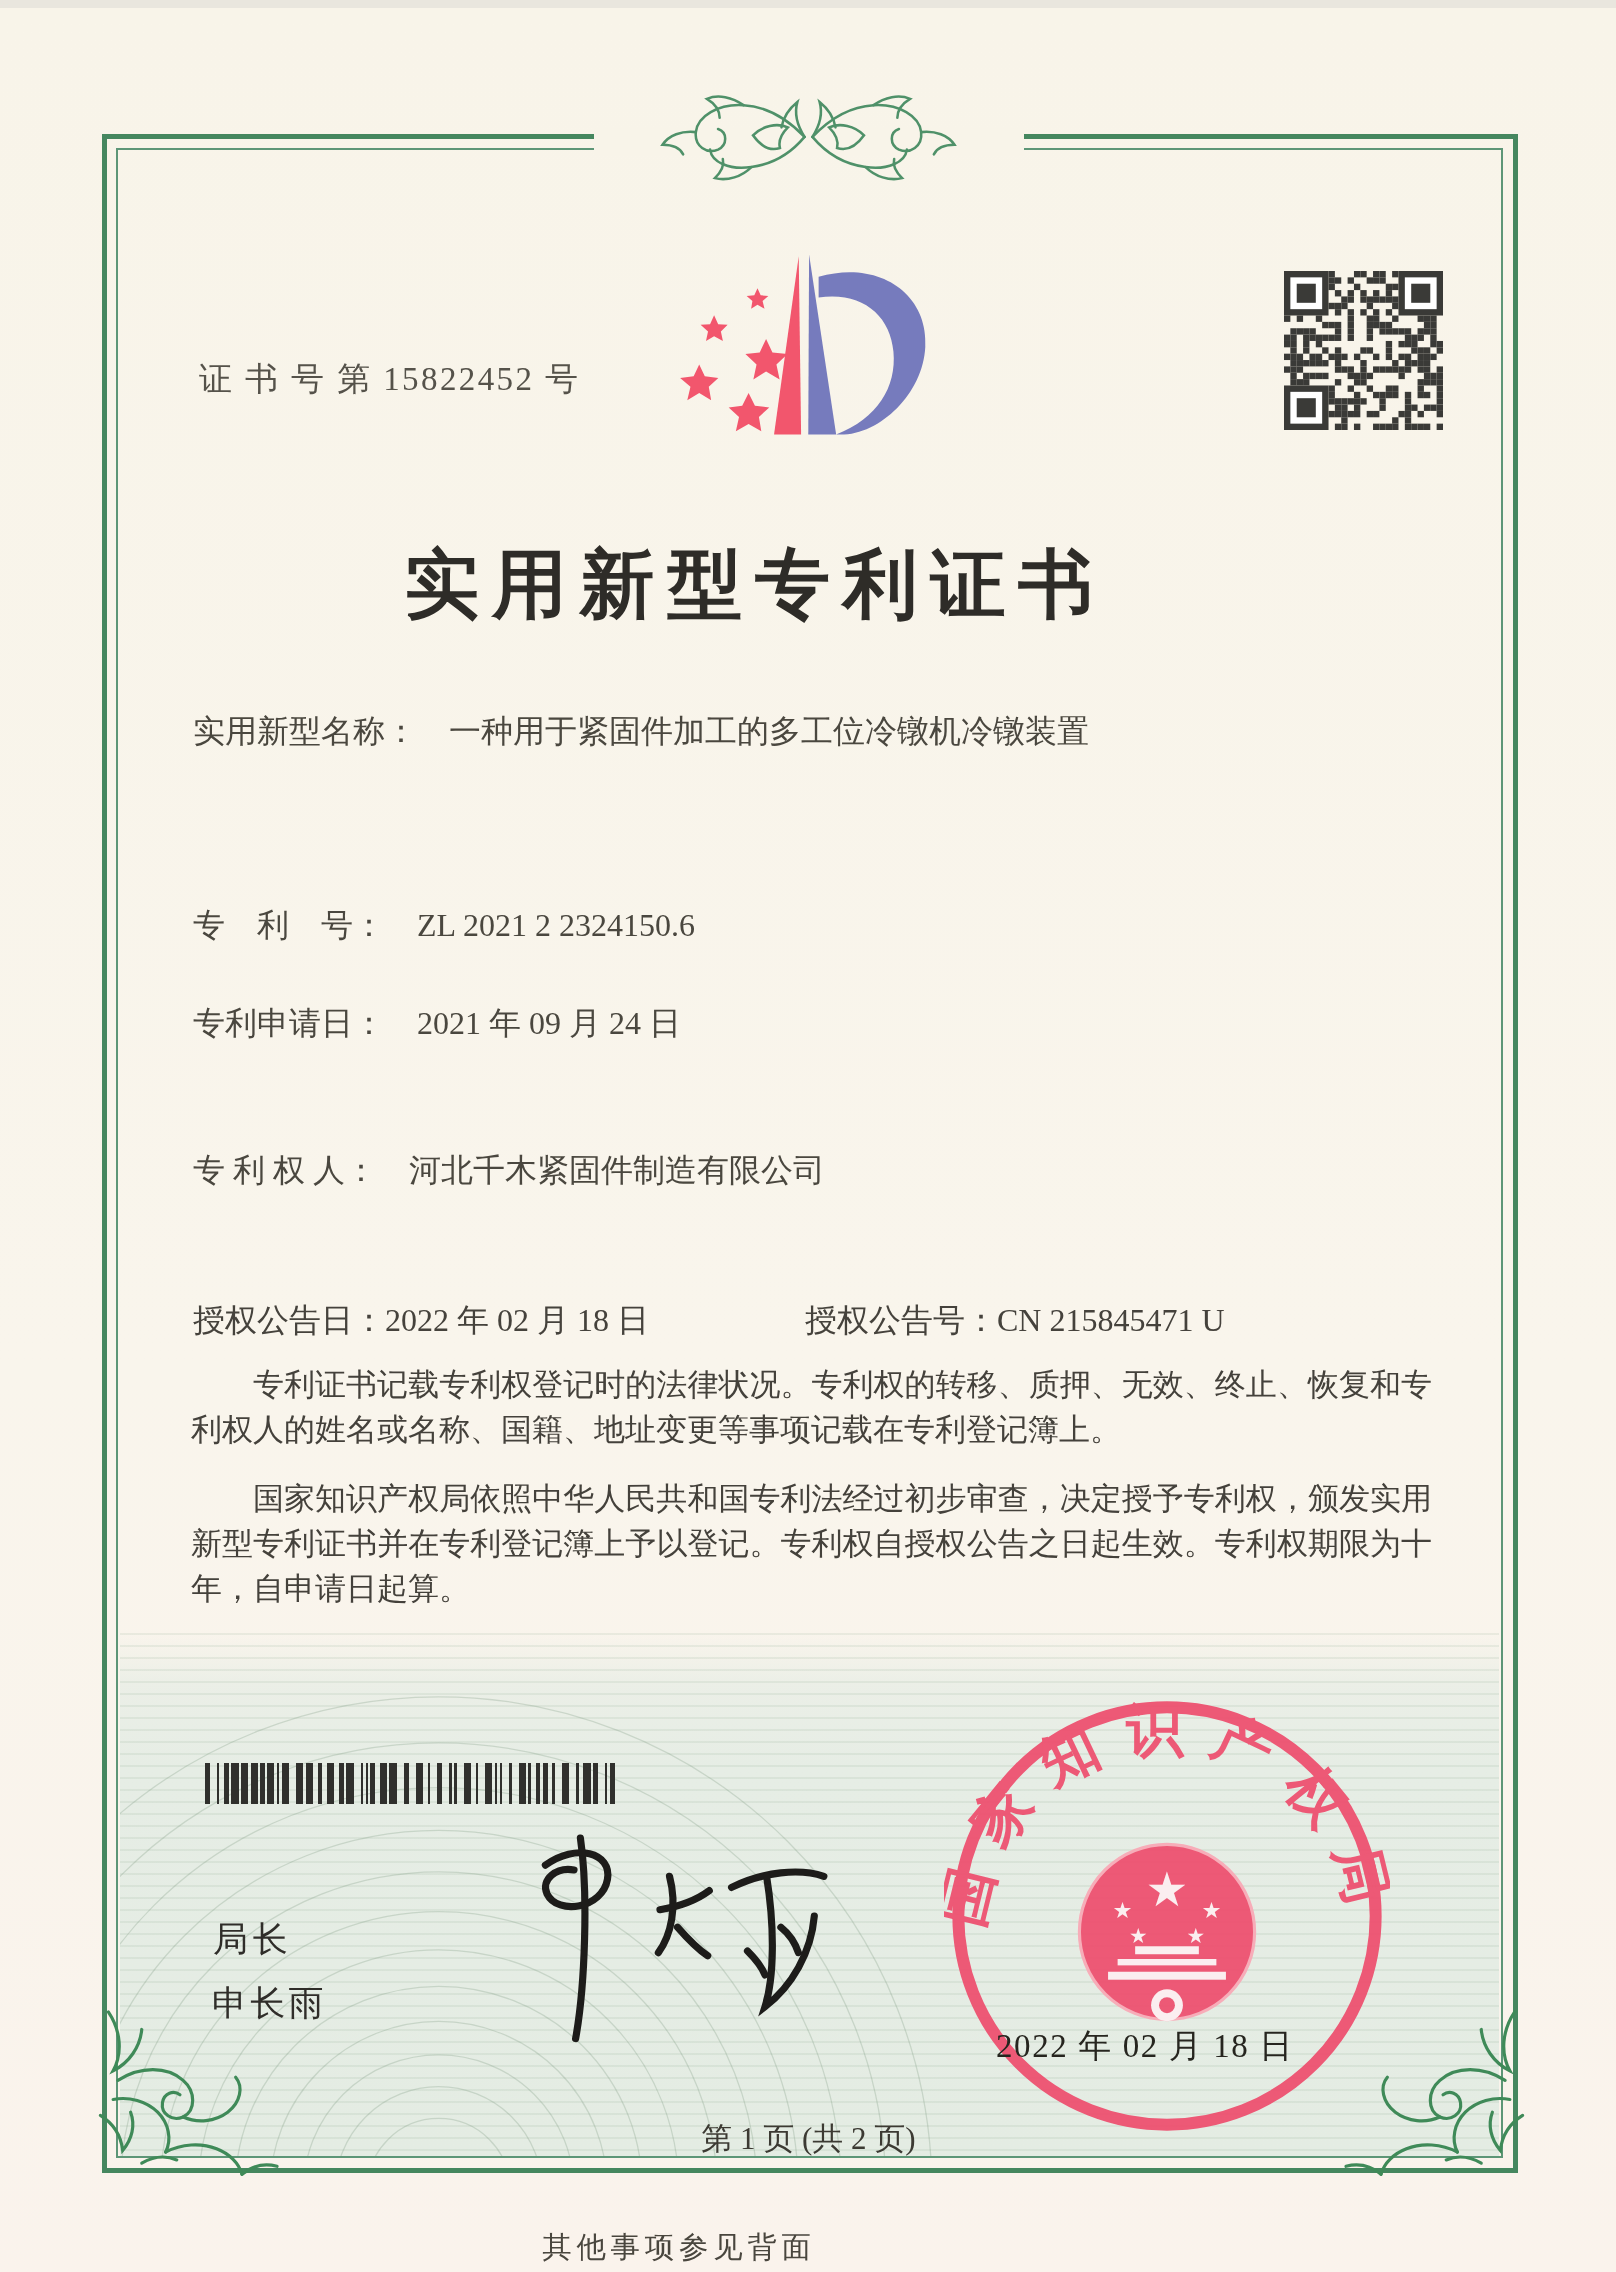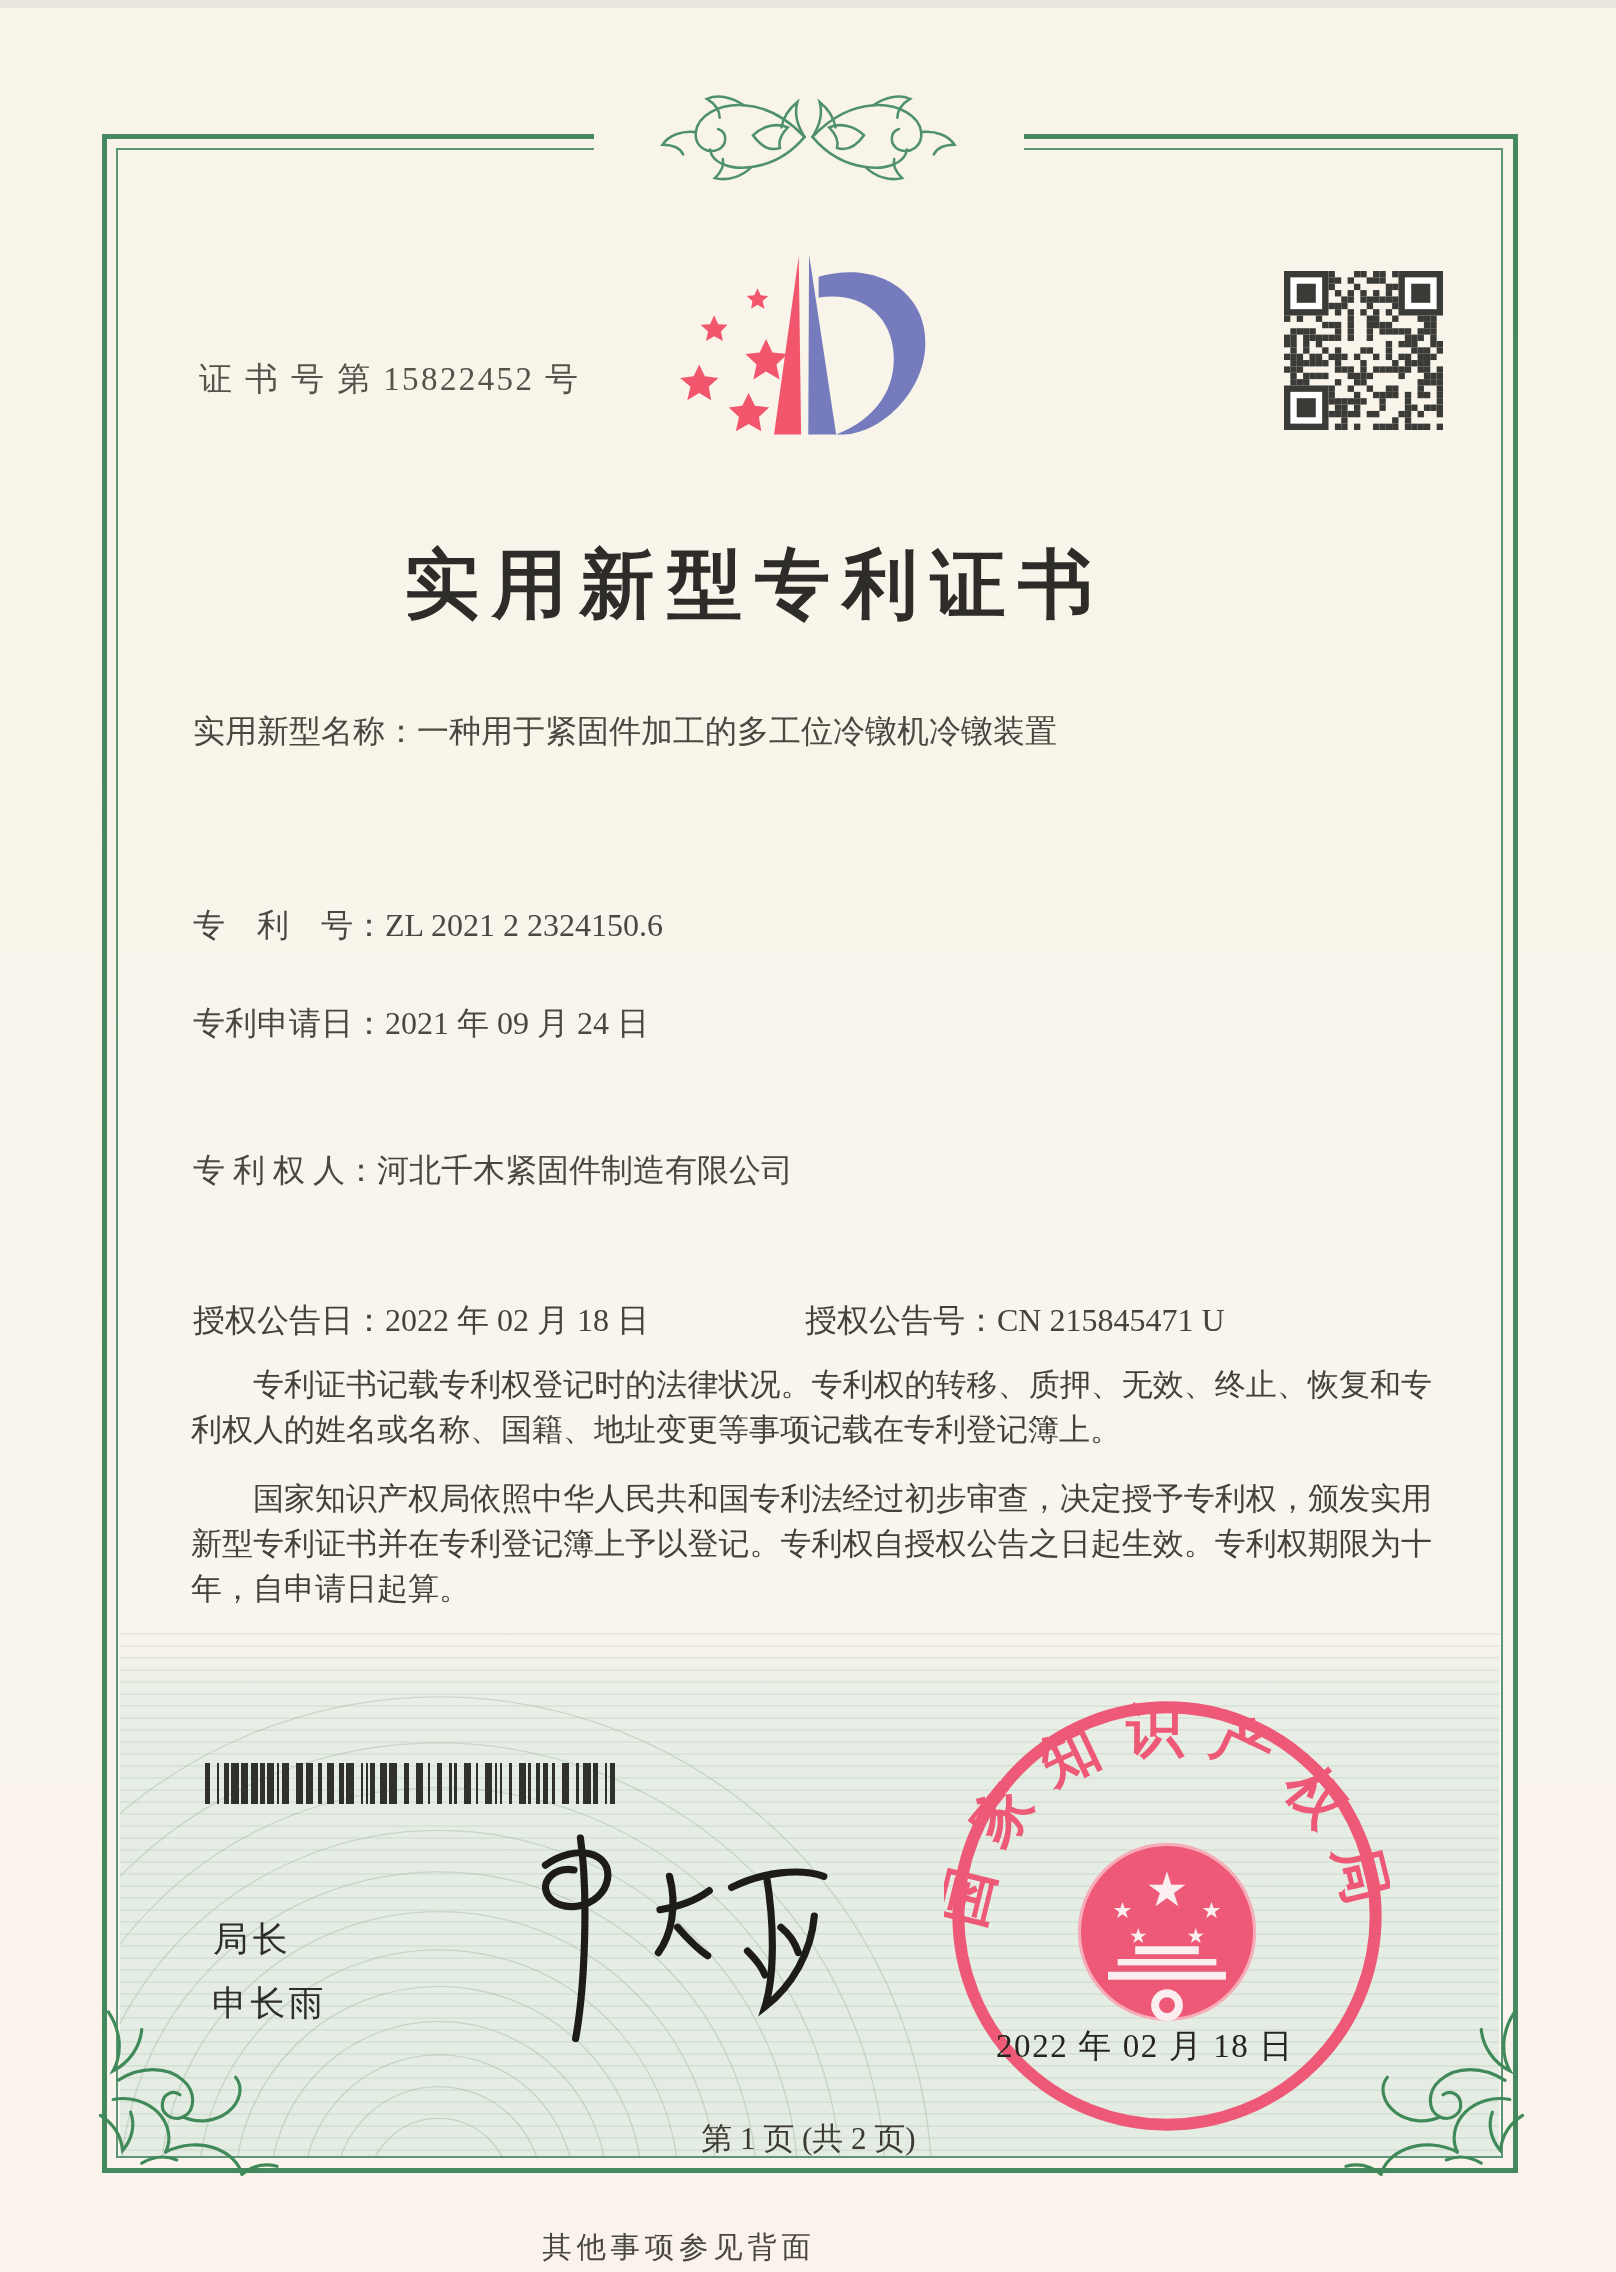--- a/index.html
+++ b/index.html
@@ -18,21 +18,21 @@
   
   #green-zone{left:120px;top:1625px;width:1379px;height:524px;z-index:1;overflow:hidden;
     background:
       repeating-linear-gradient(180deg, rgba(148,176,150,.16) 0 1.6px, rgba(0,0,0,0) 1.6px 12px),
       linear-gradient(180deg, rgba(230,237,229,0) 0%, rgba(230,237,229,.75) 10%, #e6ede5 26%, #e4ece3 100%);}
   
   #cert-no{left:199px;top:349px;font-size:33px;letter-spacing:2.4px;color:#55524a;z-index:4;}
   #title{left:0;top:527px;width:1510px;text-align:center;font-size:75px;font-weight:bold;
     letter-spacing:12.7px;color:#2e2c28;z-index:4;}
   .field-row{left:193px;width:1241px;font-size:32px;line-height:48px;color:#4a473f;
-    display:flex;align-items:flex-start;z-index:4;}
+    display:flex;align-items:flex-start;z-index:4;gap:32px;}
   .field-label{white-space:pre;flex:none;}
   .field-value{flex:1 1 auto;line-height:57px;margin-top:-4.8px;}
   .field-value.single{line-height:48px;margin-top:0;}
   #row-grant{left:193px;width:1241px;font-size:32px;z-index:4;}
   #grant-right{position:absolute;left:612px;top:0;white-space:nowrap;}
   #paragraphs{left:191px;top:1354px;width:1241px;font-size:31px;line-height:45px;
     text-align:justify;color:#44413b;z-index:4;}
   #paragraphs p{margin:0 0 24px 0;text-indent:2em;}
   
   #barcode{left:205px;top:1755px;width:412px;height:41px;z-index:4;display:flex;align-items:stretch;}

